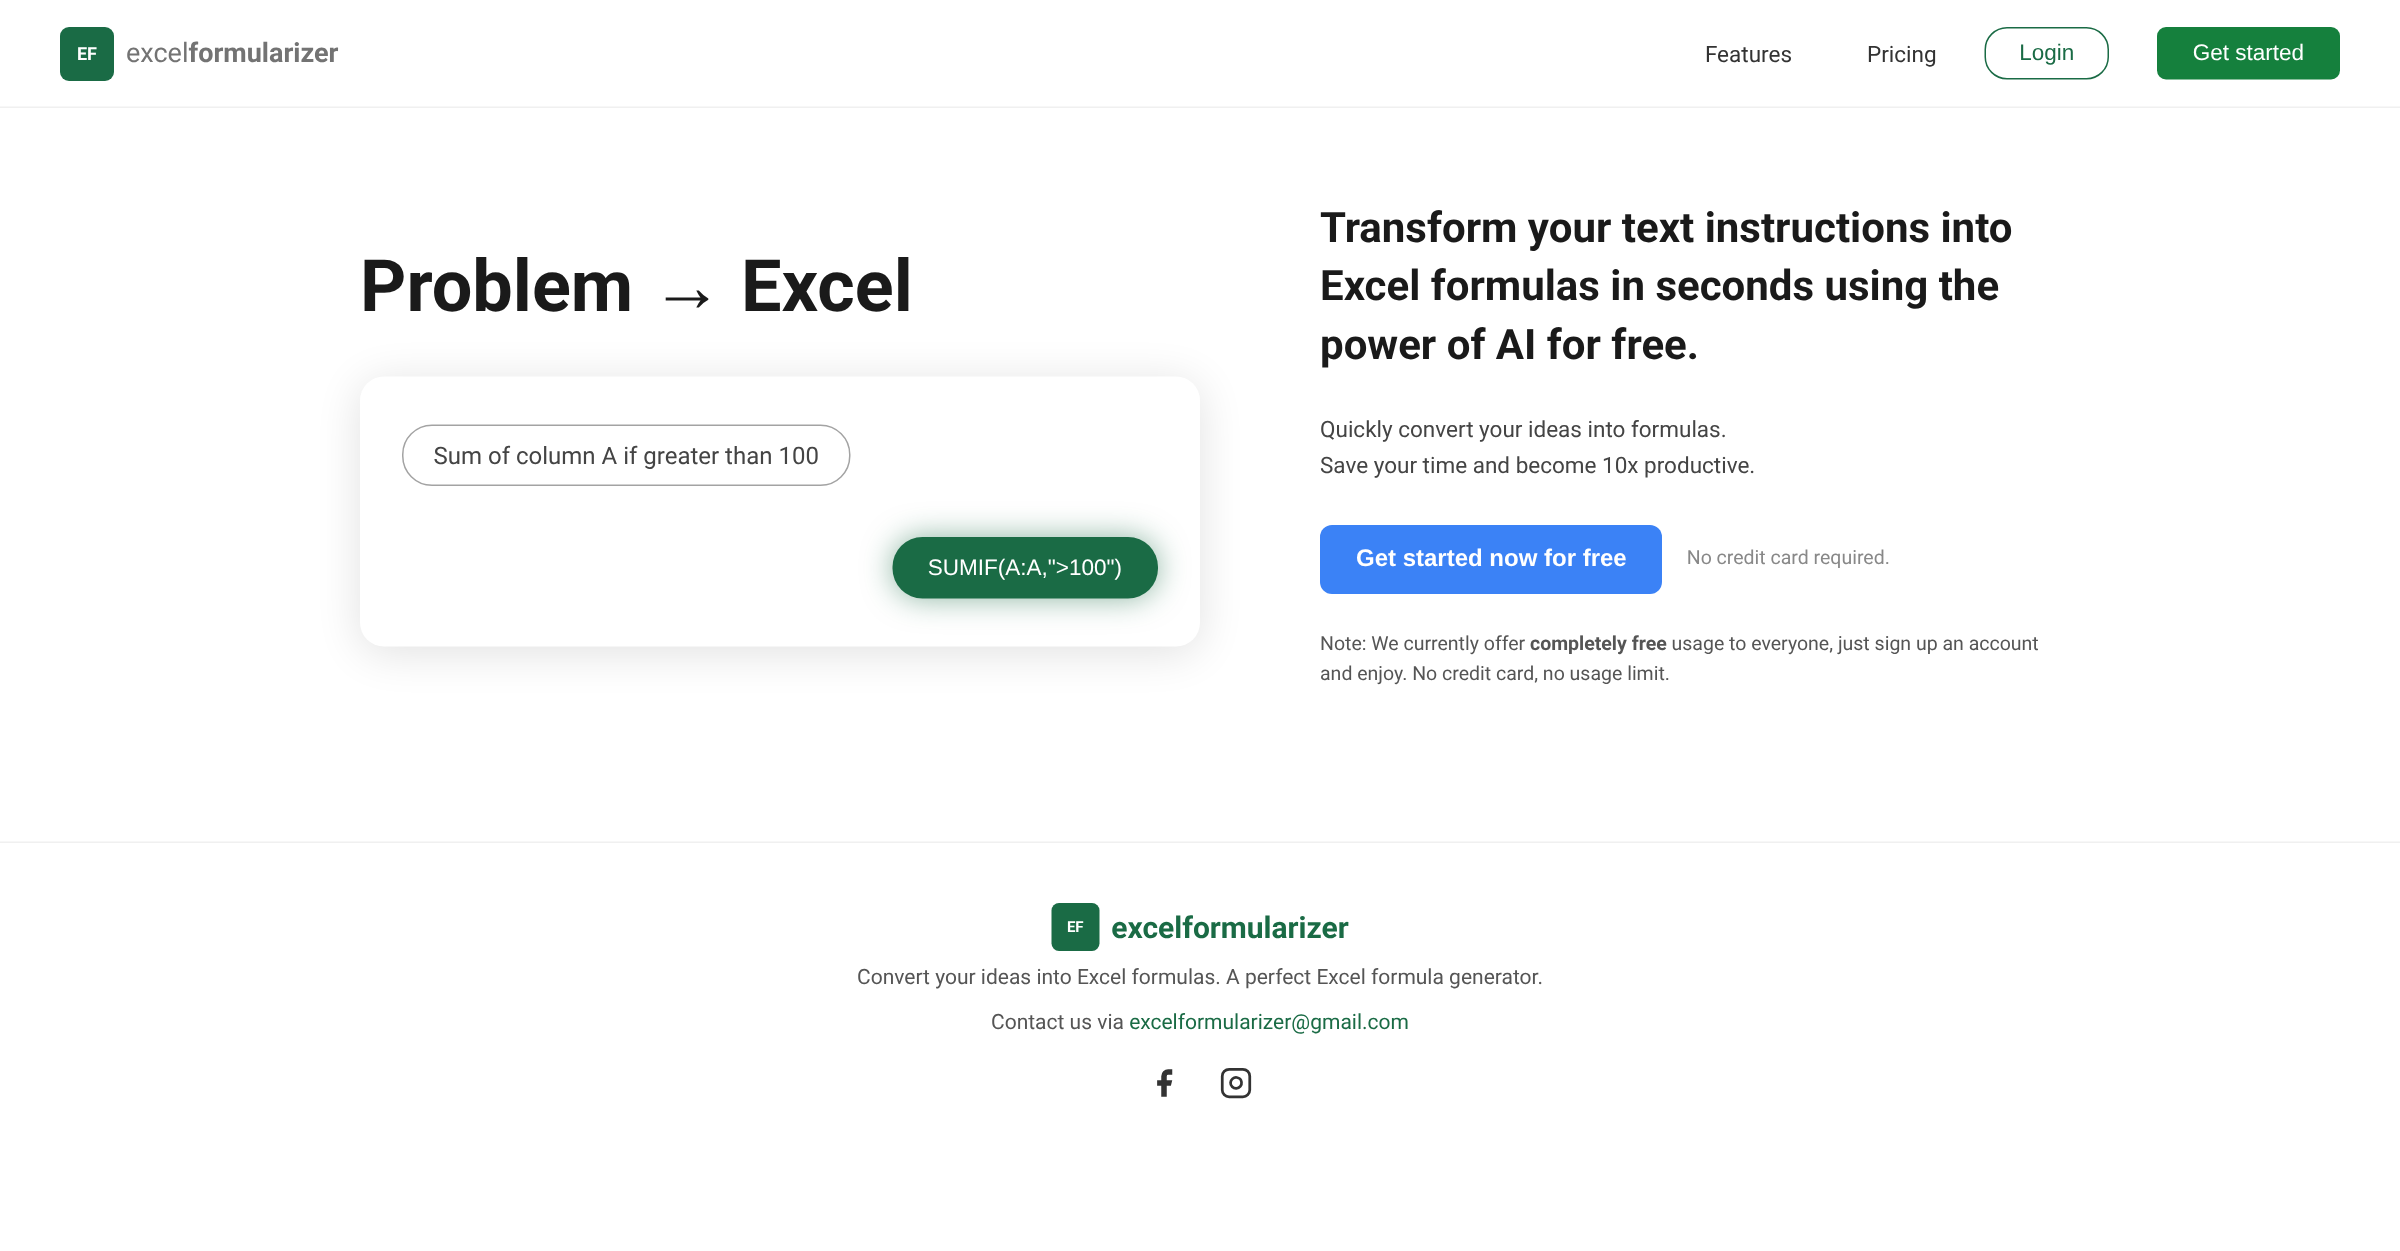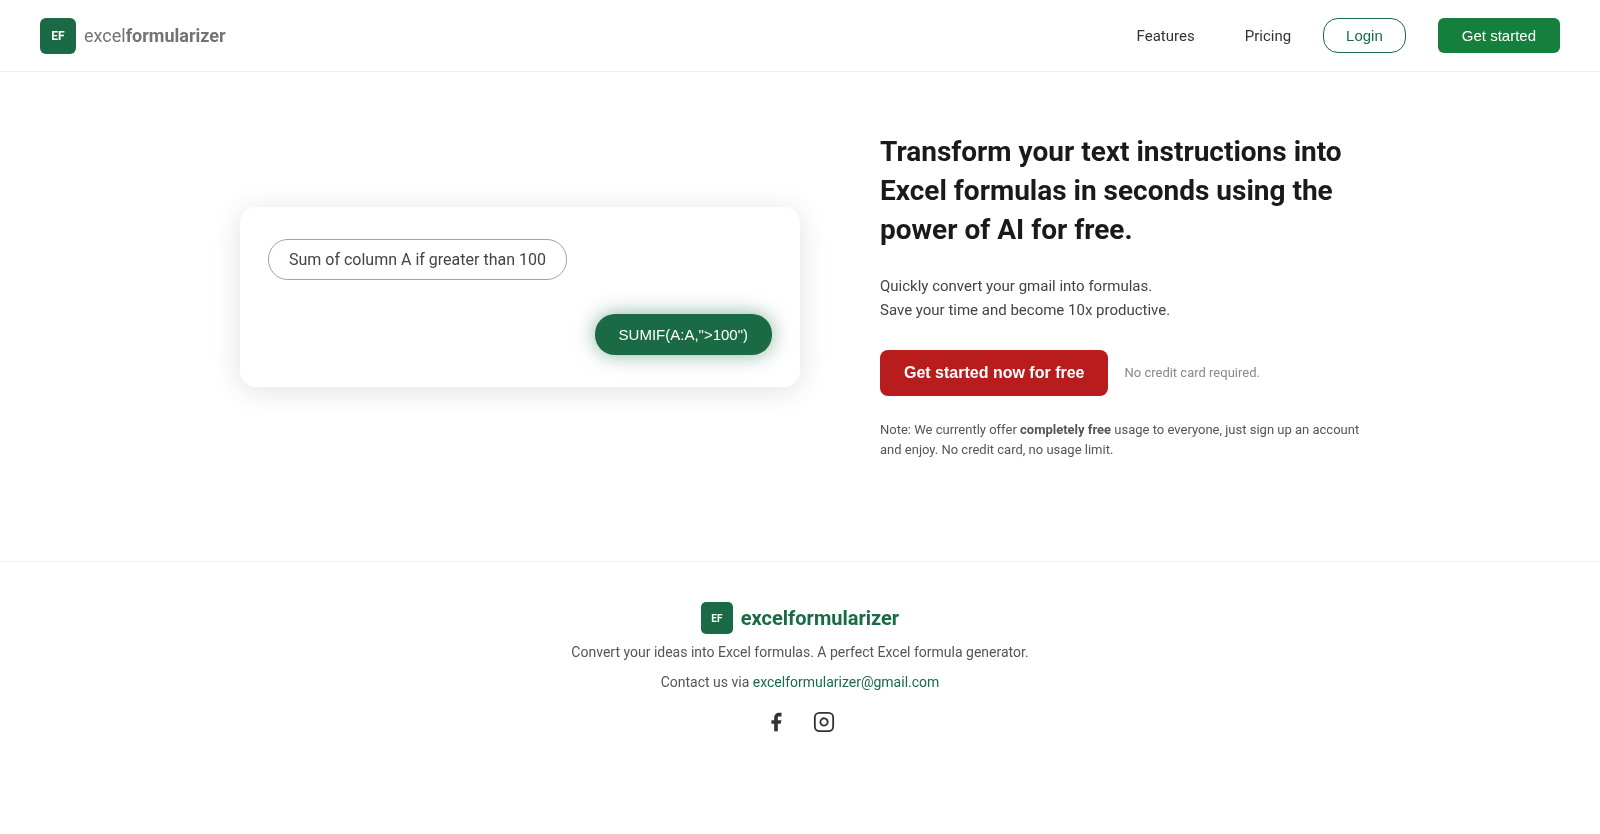--- a/index.html
+++ b/index.html
@@ -164,21 +164,21 @@
     }
 
     .hero-cta-row {
       display: flex;
       align-items: center;
       gap: 16px;
       margin-bottom: 24px;
     }
 
     .hero-cta-btn {
-      background: #b91c1c;
+      background: #3b82f6;
       color: #fff;
       border: none;
       border-radius: 8px;
       padding: 14px 24px;
       font-size: 16px;
       font-weight: 600;
       cursor: pointer;
       white-space: nowrap;
     }
 
@@ -281,30 +281,31 @@
   <div class="nav-links">
     <a class="nav-link" href="#">Features</a>
     <a class="nav-link" href="#">Pricing</a>
     <button class="nav-login">Login</button>
     <button class="nav-getstarted">Get started</button>
   </div>
 </nav>
 
 <section class="hero">
   <div class="hero-left">
+    <h1 class="hero-title">Problem → Excel</h1>
     <div class="hero-card">
       <div class="hero-input-text">Sum of column A if greater than 100</div>
       <button class="hero-formula-btn">SUMIF(A:A,"&gt;100")</button>
     </div>
   </div>
 
   <div class="hero-right">
     <p class="hero-tagline">Transform your text instructions into Excel formulas in seconds using the power of AI for free.</p>
     <p class="hero-sub">
-      <span>Quickly convert your gmail into formulas.</span><br>
+      <span>Quickly convert your ideas into formulas.</span><br>
       <span>Save your time and become 10x productive.</span>
     </p>
     <div class="hero-cta-row">
       <button class="hero-cta-btn">Get started now for free</button>
       <span class="hero-no-cc">No credit card required.</span>
     </div>
     <p class="hero-note">
       <span>Note: We currently offer </span><strong>completely free</strong><span> usage to everyone, just sign up an account and enjoy. No credit card, no usage limit.</span>
     </p>
   </div>

